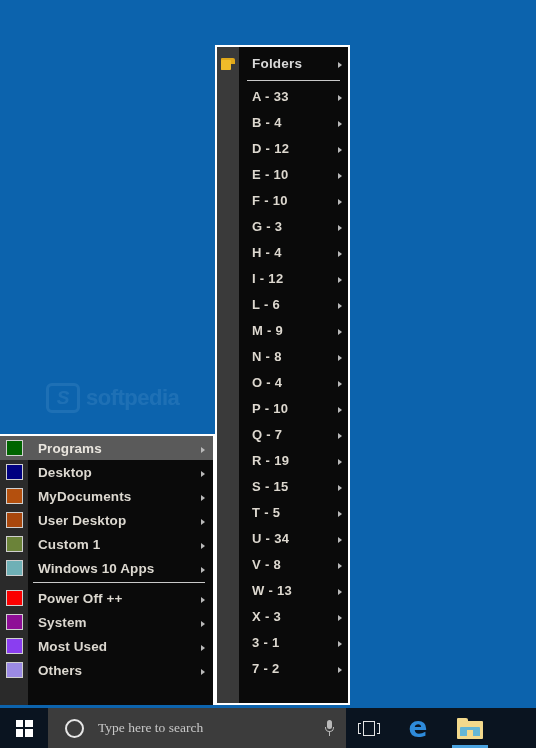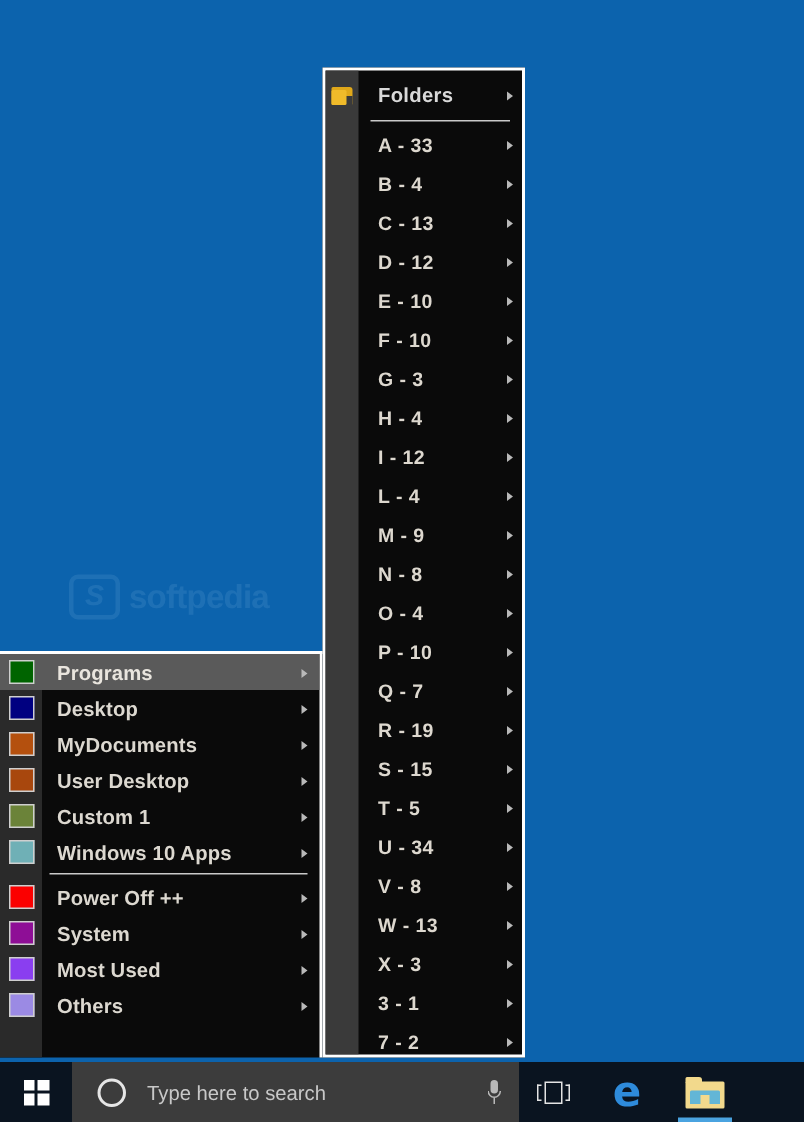--- a/index.html
+++ b/index.html
@@ -247,20 +247,21 @@
   }
   .win-logo i { background: #ffffff; display: block; }
 
   #search-box {
     width: 298px;
     height: 40px;
     background: #3c3c3c;
     display: flex;
     align-items: center;
     cursor: text;
+    font-family: Liberation Serif, serif;
   }
   #cortana-circle {
     width: 19px; height: 19px;
     border: 2.5px solid #e6e6e6;
     border-radius: 50%;
     margin-left: 17px;
     box-sizing: border-box;
   }
   #search-placeholder {
     color: #c8c8c8;
@@ -400,25 +401,20 @@
           <div class="label">A - 33</div>
           <div class="arrow"><span class="arrow-glyph"></span></div>
         </div>
         <div class="fm-row">
           <div class="pad"></div>
           <div class="label">B - 4</div>
           <div class="arrow"><span class="arrow-glyph"></span></div>
         </div>
         <div class="fm-row">
           <div class="pad"></div>
-          <div class="label">C - 13</div>
-          <div class="arrow"><span class="arrow-glyph"></span></div>
-        </div>
-        <div class="fm-row">
-          <div class="pad"></div>
           <div class="label">D - 12</div>
           <div class="arrow"><span class="arrow-glyph"></span></div>
         </div>
         <div class="fm-row">
           <div class="pad"></div>
           <div class="label">E - 10</div>
           <div class="arrow"><span class="arrow-glyph"></span></div>
         </div>
         <div class="fm-row">
           <div class="pad"></div>
@@ -435,21 +431,21 @@
           <div class="label">H - 4</div>
           <div class="arrow"><span class="arrow-glyph"></span></div>
         </div>
         <div class="fm-row">
           <div class="pad"></div>
           <div class="label">I - 12</div>
           <div class="arrow"><span class="arrow-glyph"></span></div>
         </div>
         <div class="fm-row">
           <div class="pad"></div>
-          <div class="label">L - 4</div>
+          <div class="label">L - 6</div>
           <div class="arrow"><span class="arrow-glyph"></span></div>
         </div>
         <div class="fm-row">
           <div class="pad"></div>
           <div class="label">M - 9</div>
           <div class="arrow"><span class="arrow-glyph"></span></div>
         </div>
         <div class="fm-row">
           <div class="pad"></div>
           <div class="label">N - 8</div>

